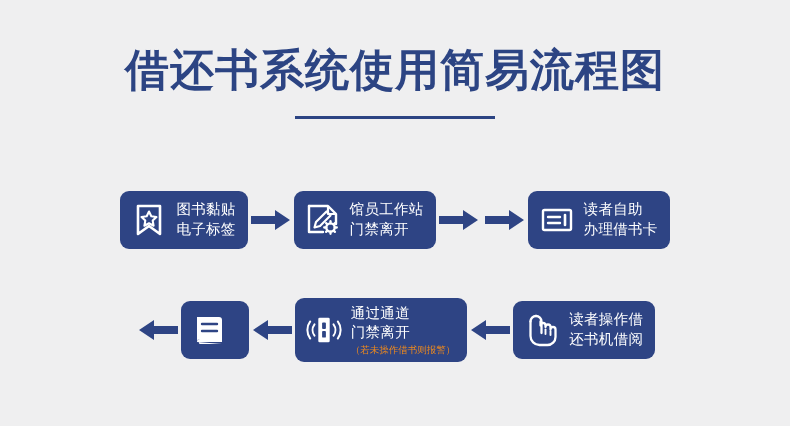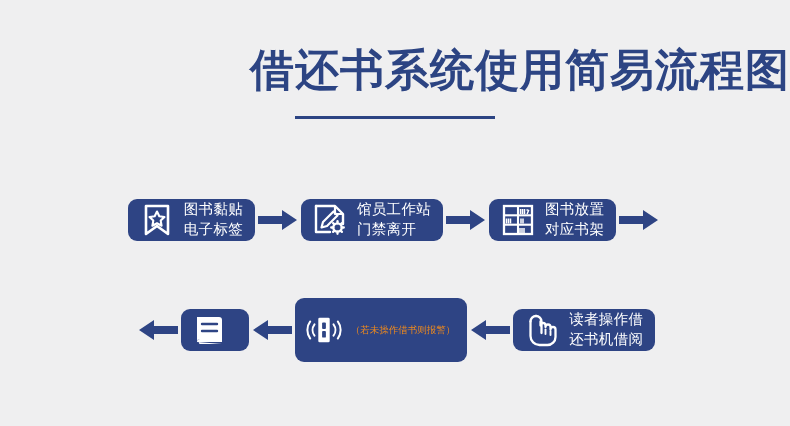--- a/index.html
+++ b/index.html
@@ -14,21 +14,21 @@
     overflow: hidden;
     position: relative;
   }
 
   
   .title-wrap {
     position: absolute;
     top: 46px;
     left: 0;
     width: 790px;
-    text-align: right;
+    text-align: center;
   }
   .page-title {
     font-size: 44px;
     font-weight: bold;
     color: #2c4483;
     letter-spacing: 1px;
     line-height: 1.1;
     font-family: "DejaVu Sans", "Liberation Sans", sans-serif;
   }
   .title-rule {
@@ -55,21 +55,21 @@
     margin-top: 30px;
   }
 
   .node {
     background: #2e4484;
     border-radius: 9px;
     display: flex;
     align-items: center;
     padding: 8px 12px 8px 10px;
     box-sizing: border-box;
-    height: 42px;
+    height: 58px;
   }
   .node.tall {
     height: 64px;
   }
   .node .ico {
     flex: 0 0 auto;
     width: 38px;
     height: 38px;
     margin-right: 8px;
     display: flex;
@@ -163,46 +163,39 @@
       <span class="label">馆员工作站
 门禁离开</span>
     </div>
 
     <div class="arrow-h">
       <svg width="40" height="22" viewBox="0 0 40 22">
         <path d="M0 7 H24 V1 L39 11 L24 21 V15 H0 Z" fill="#2e4484"></path>
       </svg>
     </div>
 
-    <div class="node">
-      <span class="ico">
-        <svg width="36" height="36" viewBox="0 0 36 36">
-          <rect x="4" y="4" width="28" height="28" fill="none" stroke="#ffffff" stroke-width="2.3"></rect>
-          <line x1="18" y1="4" x2="18" y2="32" stroke="#ffffff" stroke-width="2.1"></line>
-          <line x1="4" y1="13.3" x2="32" y2="13.3" stroke="#ffffff" stroke-width="2.1"></line>
-          <line x1="4" y1="22.7" x2="32" y2="22.7" stroke="#ffffff" stroke-width="2.1"></line>
-          <g stroke="#ffffff" stroke-width="1.5" fill="none">
-            <path d="M20.5 7 v5 M22.5 7 v5 M24.5 7 v5"></path>
-            <path d="M26.5 7.8 l2 .6 -1.4 3.6"></path>
-            <path d="M6.5 16.5 v5 M8.5 16.5 v5 M10.5 16.5 v5"></path>
-            <path d="M21 16.5 v5 M23 16.5 v5"></path>
-            <path d="M20 26 v5 M22 26 v5 M24 26 v5"></path>
-          </g>
-        </svg>
-      </span>
-      <span class="label">图书放置
-对应书架</span>
-    </div>
 
     <div class="arrow-h">
       <svg width="40" height="22" viewBox="0 0 40 22">
         <path d="M0 7 H24 V1 L39 11 L24 21 V15 H0 Z" fill="#2e4484"></path>
       </svg>
     </div>
 
+    <div class="node">
+      <span class="ico">
+        <svg width="36" height="36" viewBox="0 0 36 36">
+          <rect x="4" y="8" width="28" height="20" rx="1.5" fill="none" stroke="#ffffff" stroke-width="2.4"></rect>
+          <line x1="9" y1="15" x2="21" y2="15" stroke="#ffffff" stroke-width="2.4" stroke-linecap="round"></line>
+          <line x1="9" y1="21" x2="21" y2="21" stroke="#ffffff" stroke-width="2.4" stroke-linecap="round"></line>
+          <line x1="26" y1="13" x2="26" y2="23" stroke="#ffffff" stroke-width="2.6" stroke-linecap="round"></line>
+        </svg>
+      </span>
+      <span class="label">读者自助
+办理借书卡</span>
+    </div>
 
   </div>
 
   <div class="flow-row row2">
 
 
     <div class="arrow-h">
       <svg width="40" height="22" viewBox="0 0 40 22">
         <path d="M40 7 H16 V1 L1 11 L16 21 V15 H40 Z" fill="#2e4484"></path>
       </svg>
@@ -233,20 +226,22 @@
           <rect x="18" y="19" width="4" height="7" rx="1" fill="#2e4484"></rect>
           <g fill="none" stroke="#ffffff" stroke-width="2.1" stroke-linecap="round">
             <path d="M10 12 a10 10 0 0 0 0 12"></path>
             <path d="M5.5 9 a15 15 0 0 0 0 18"></path>
             <path d="M30 12 a10 10 0 0 1 0 12"></path>
             <path d="M34.5 9 a15 15 0 0 1 0 18"></path>
           </g>
         </svg>
       </span>
       <span class="label">
+        <span>通过通道
+门禁离开</span>
         <span class="note">（若未操作借书则报警）</span>
       </span>
     </div>
 
     <div class="arrow-h">
       <svg width="40" height="22" viewBox="0 0 40 22">
         <path d="M40 7 H16 V1 L1 11 L16 21 V15 H40 Z" fill="#2e4484"></path>
       </svg>
     </div>
 

